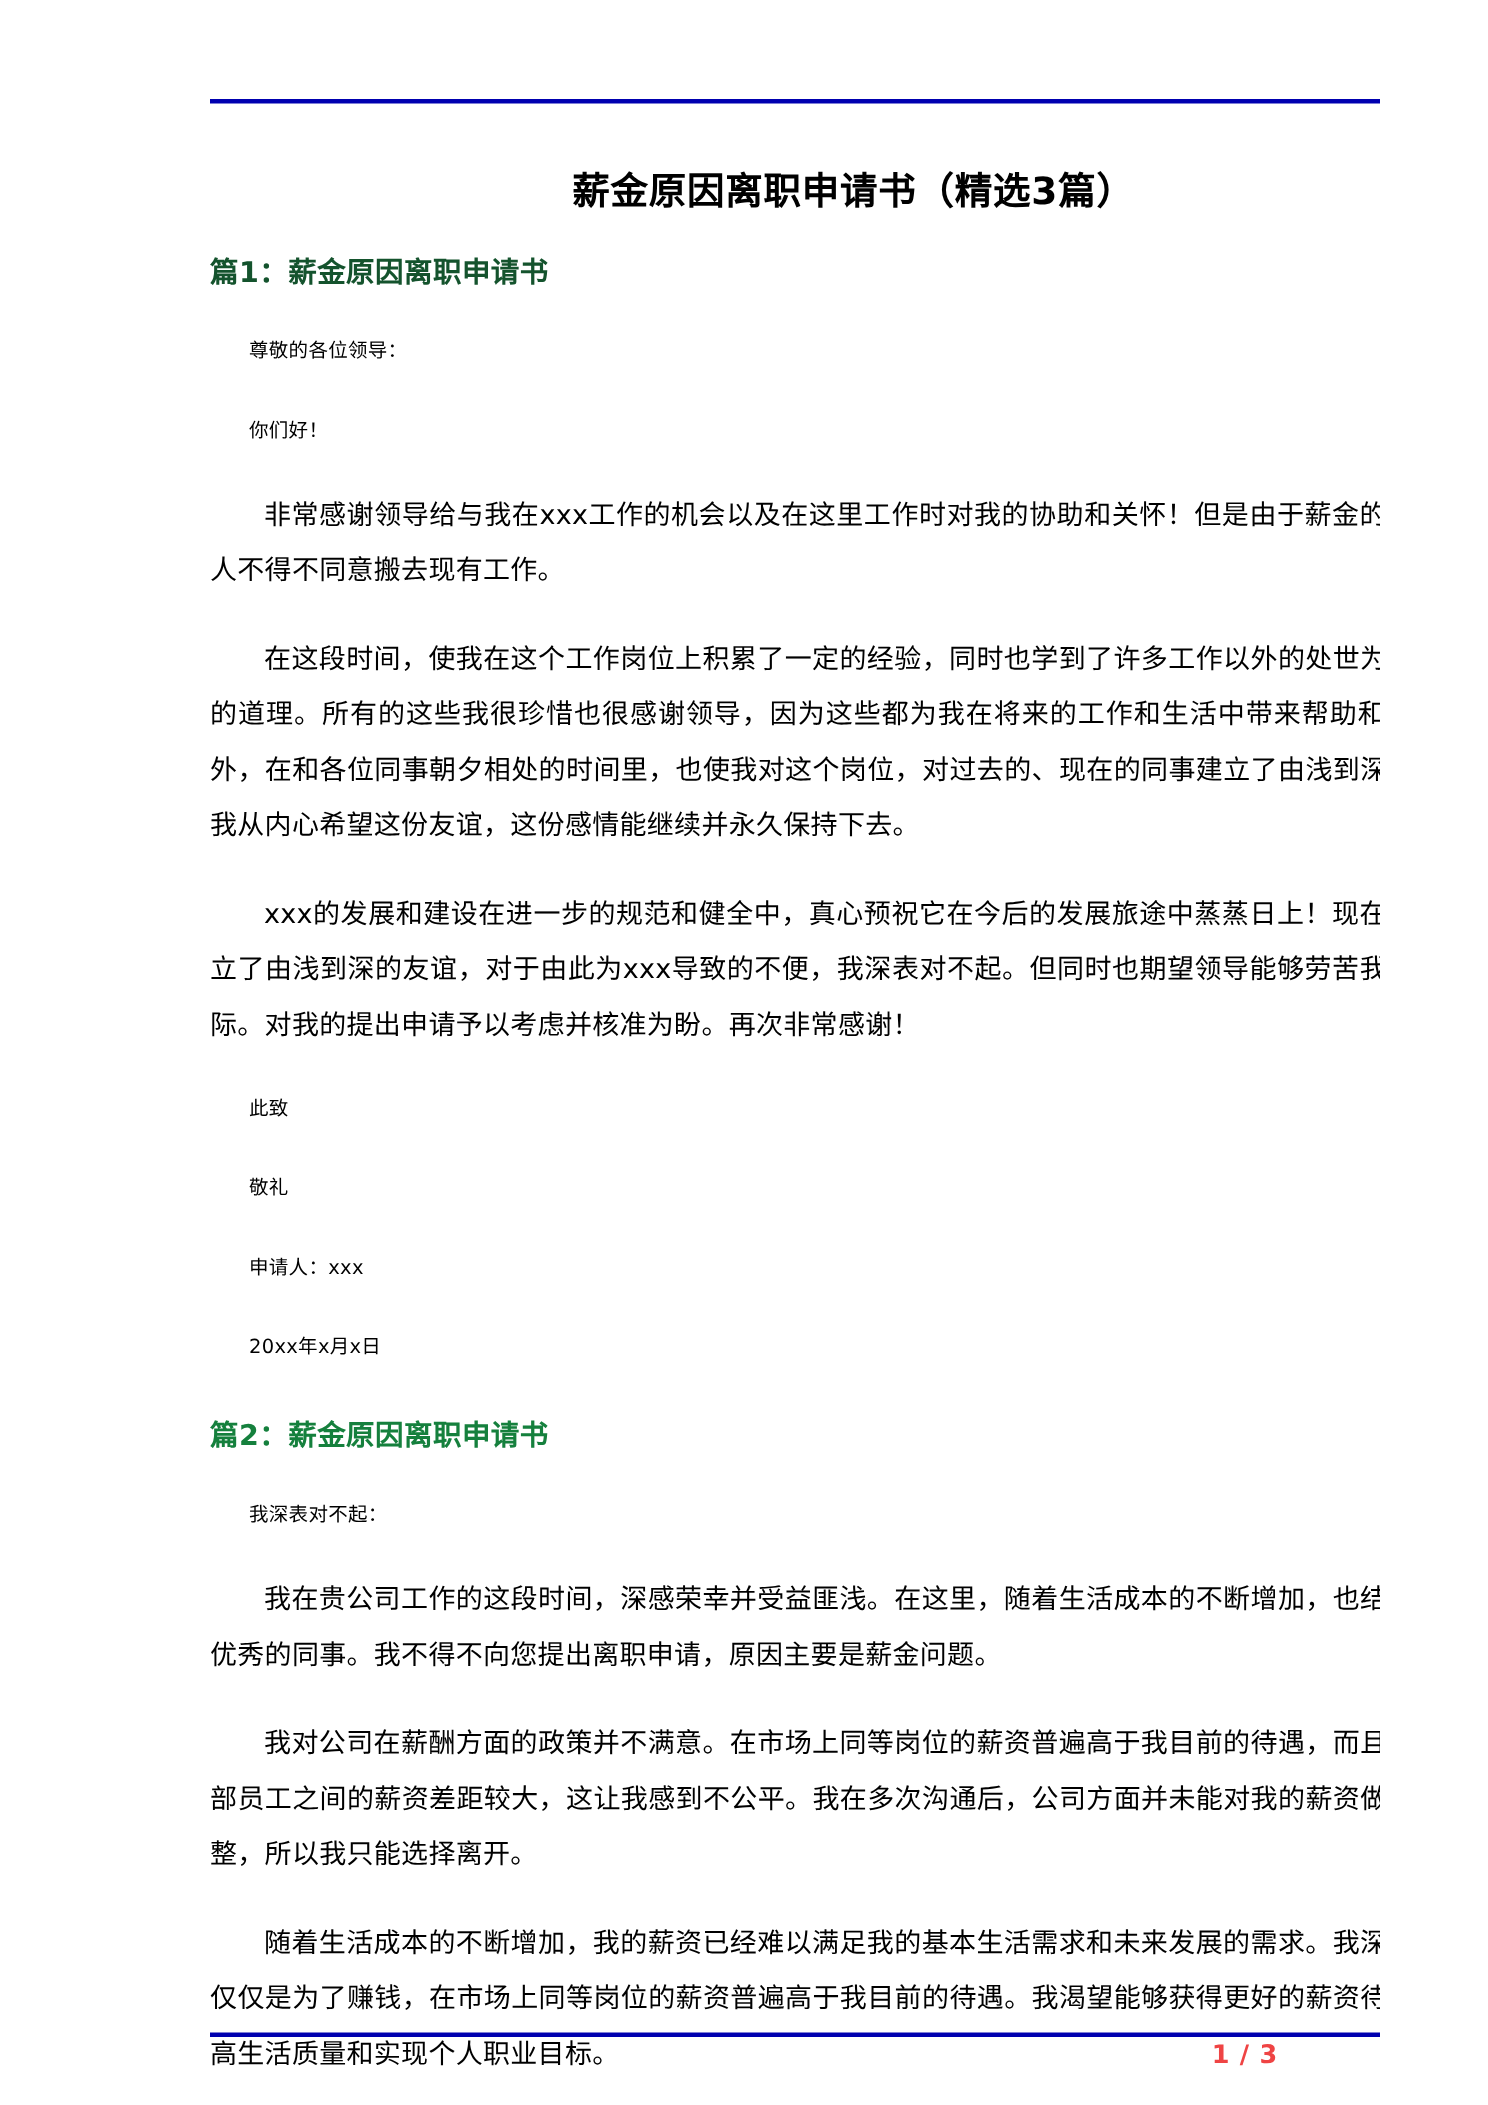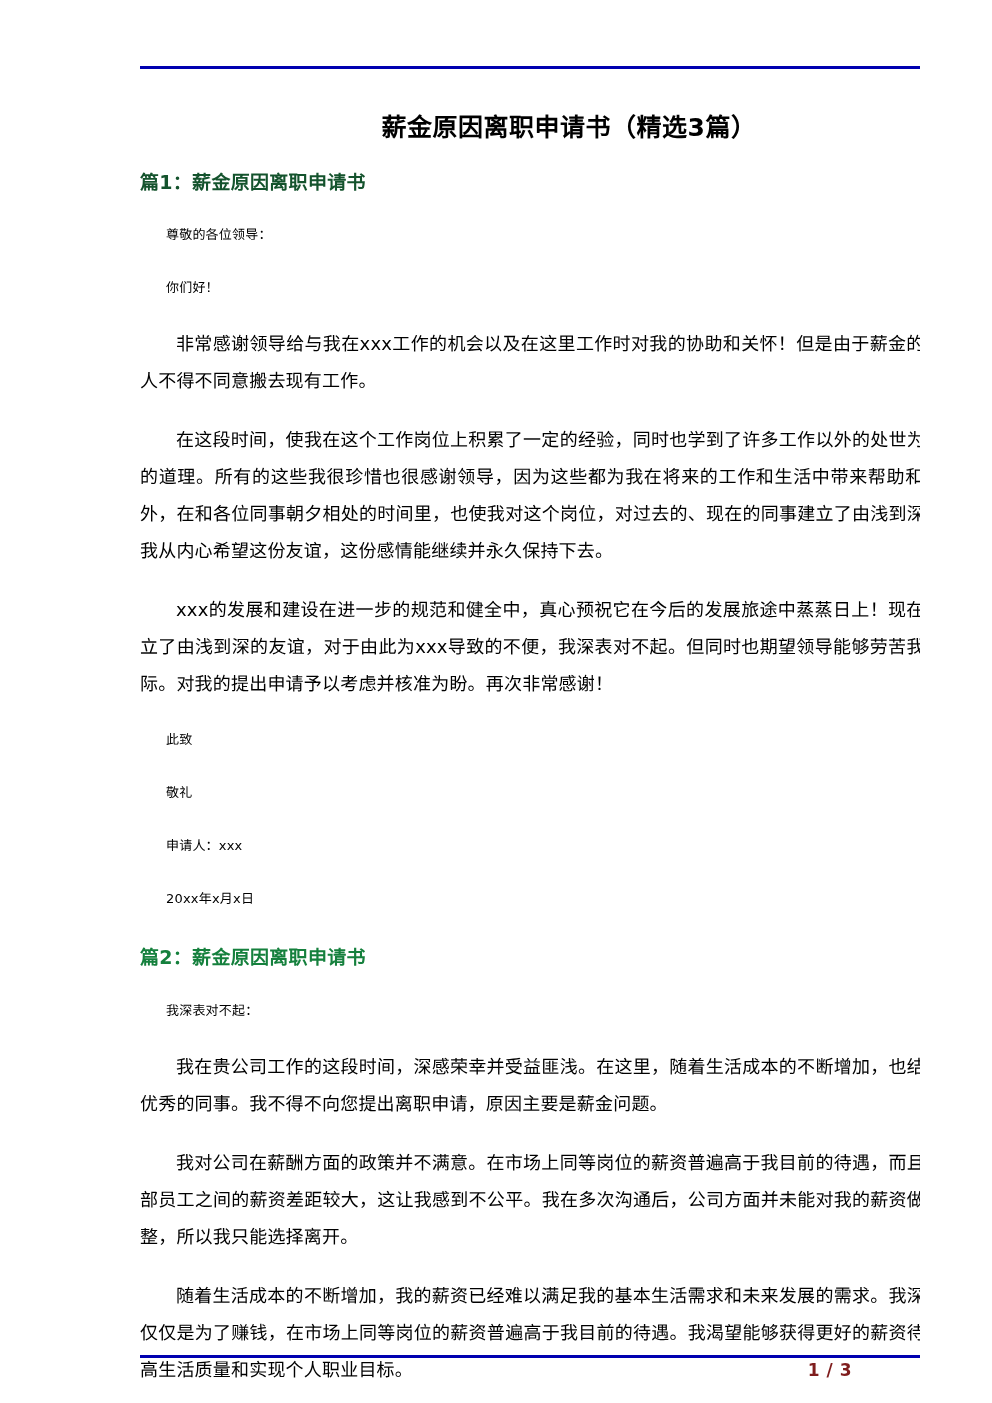--- a/index.html
+++ b/index.html
@@ -118,15 +118,15 @@
         <p class="line">20xx年x月x日</p>
         <div class="section-heading spaced-above" style="color: #15803d;">篇2：薪金原因离职申请书</div>
         <p class="line">我深表对不起：</p>
         <p class="para">我在贵公司工作的这段时间，深感荣幸并受益匪浅。在这里，随着生活成本的不断增加，也结识了很多优秀的同事。我不得不向您提出离职申请，原因主要是薪金问题。</p>
         <p class="para">我对公司在薪酬方面的政策并不满意。在市场上同等岗位的薪资普遍高于我目前的待遇，而且与公司内部员工之间的薪资差距较大，这让我感到不公平。我在多次沟通后，公司方面并未能对我的薪资做出有效调整，所以我只能选择离开。</p>
         <p class="para">随着生活成本的不断增加，我的薪资已经难以满足我的基本生活需求和未来发展的需求。我深知工作不仅仅是为了赚钱，在市场上同等岗位的薪资普遍高于我目前的待遇。我渴望能够获得更好的薪资待遇，以提高生活质量和实现个人职业目标。</p>
       </div>
   </div>
 
   <div class="rule rule-bottom" style="background: rgb(0, 0, 176);"></div>
-  <div class="page-number" style="color: #7f1d1d;">1 / 3</div>
+  <div class="page-number" style="color: #ef4444;">1 / 3</div>
 
 </div>
 
 </body></html>

